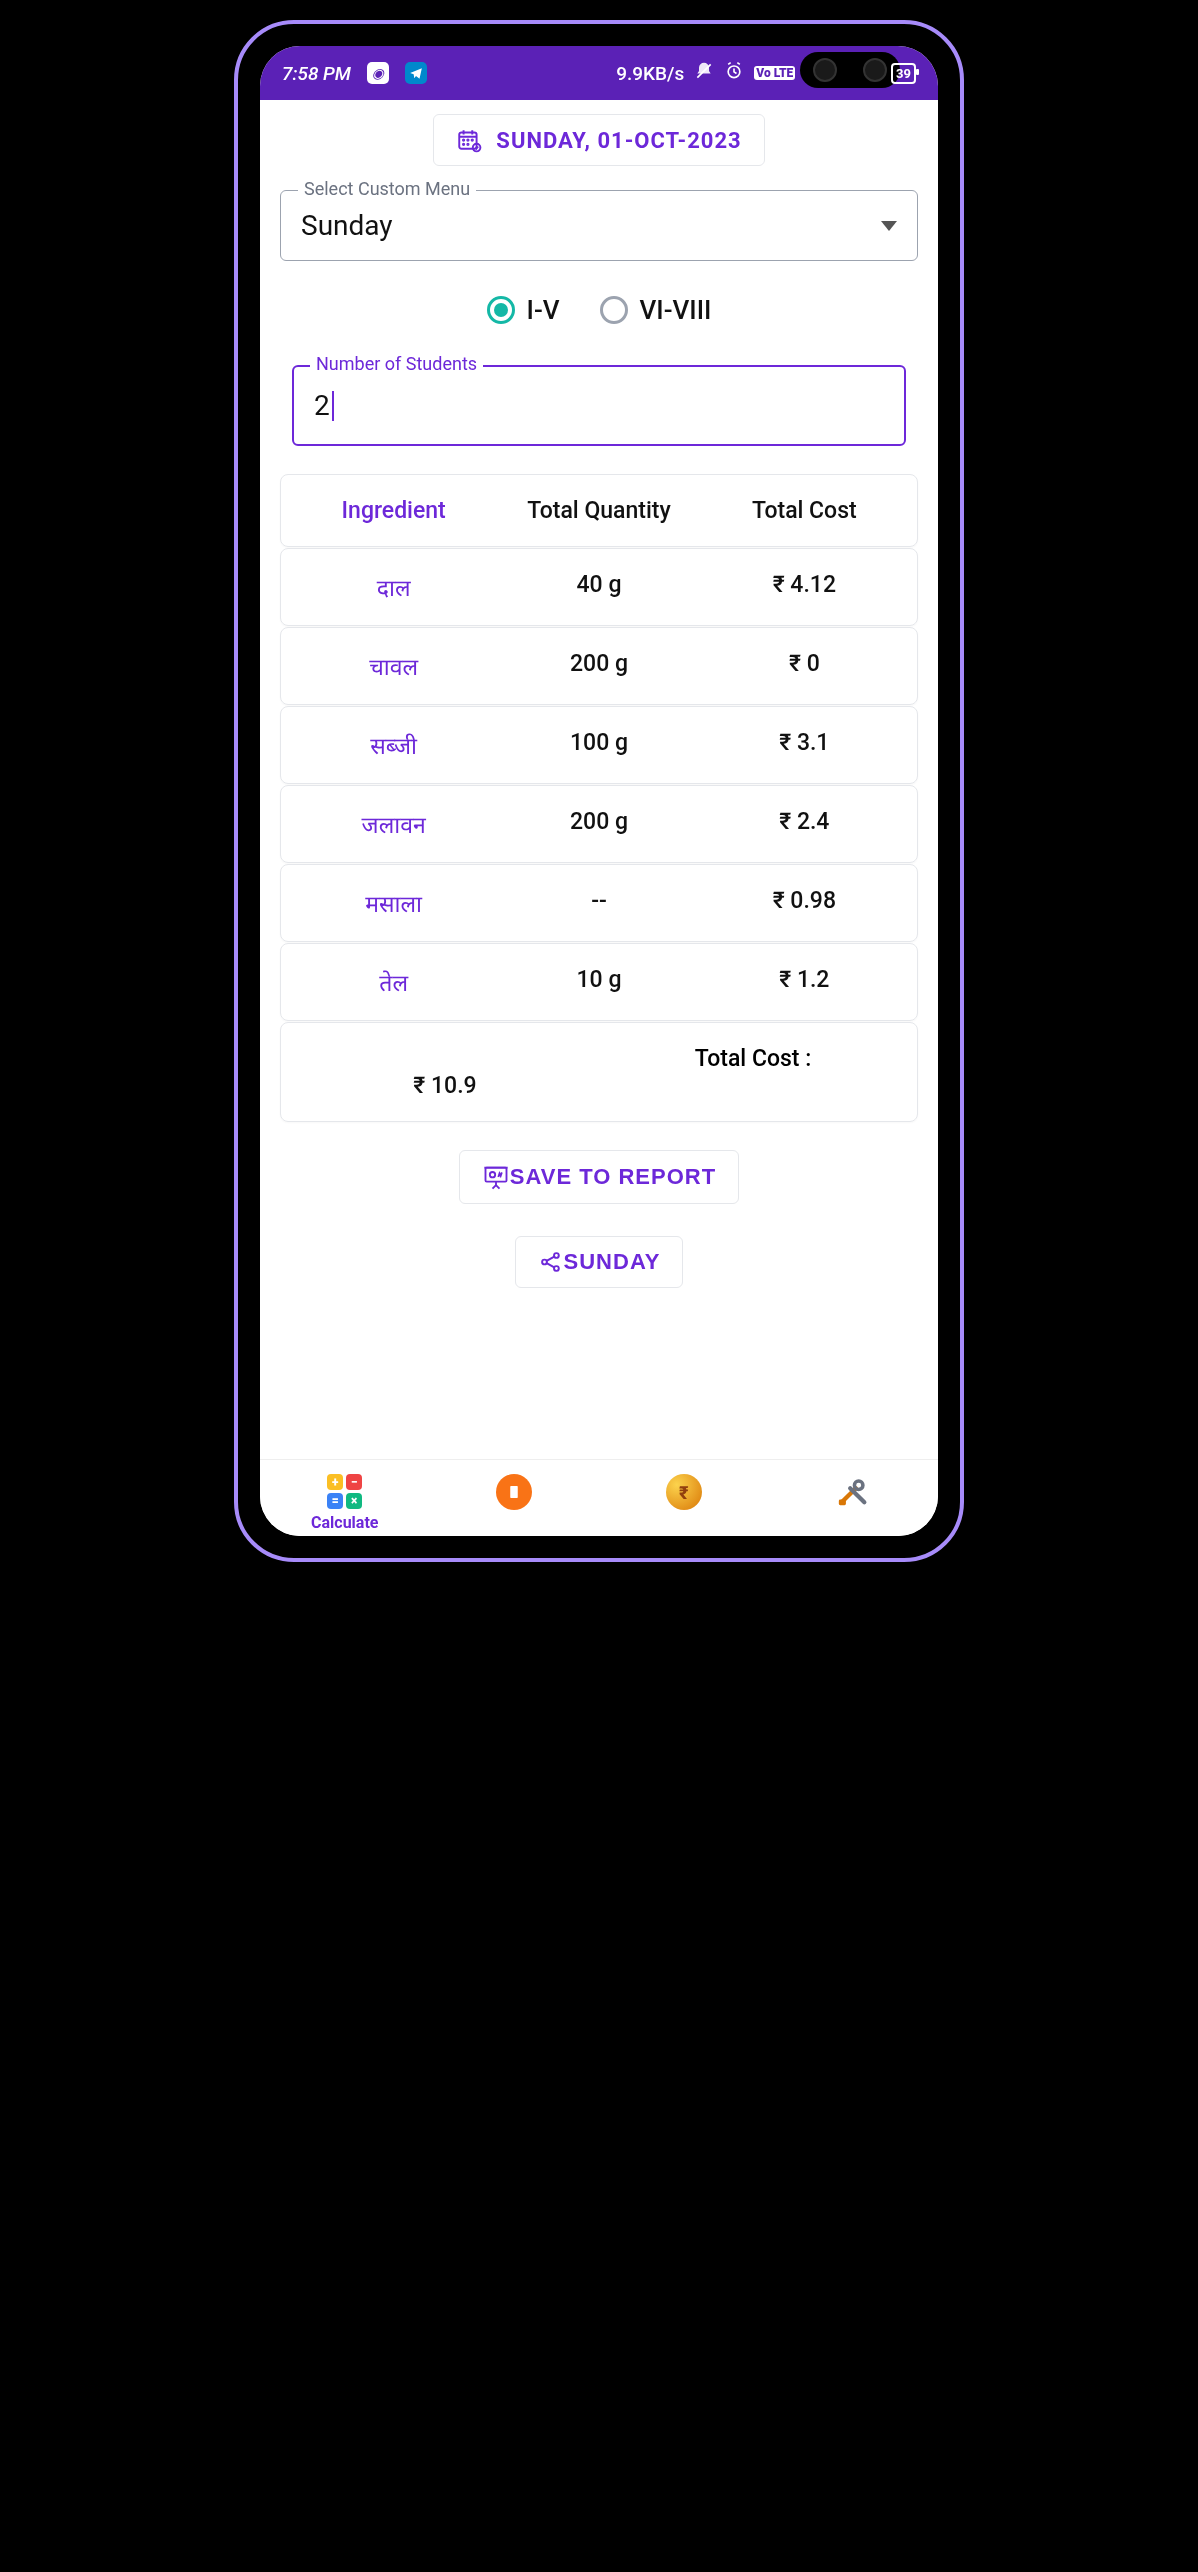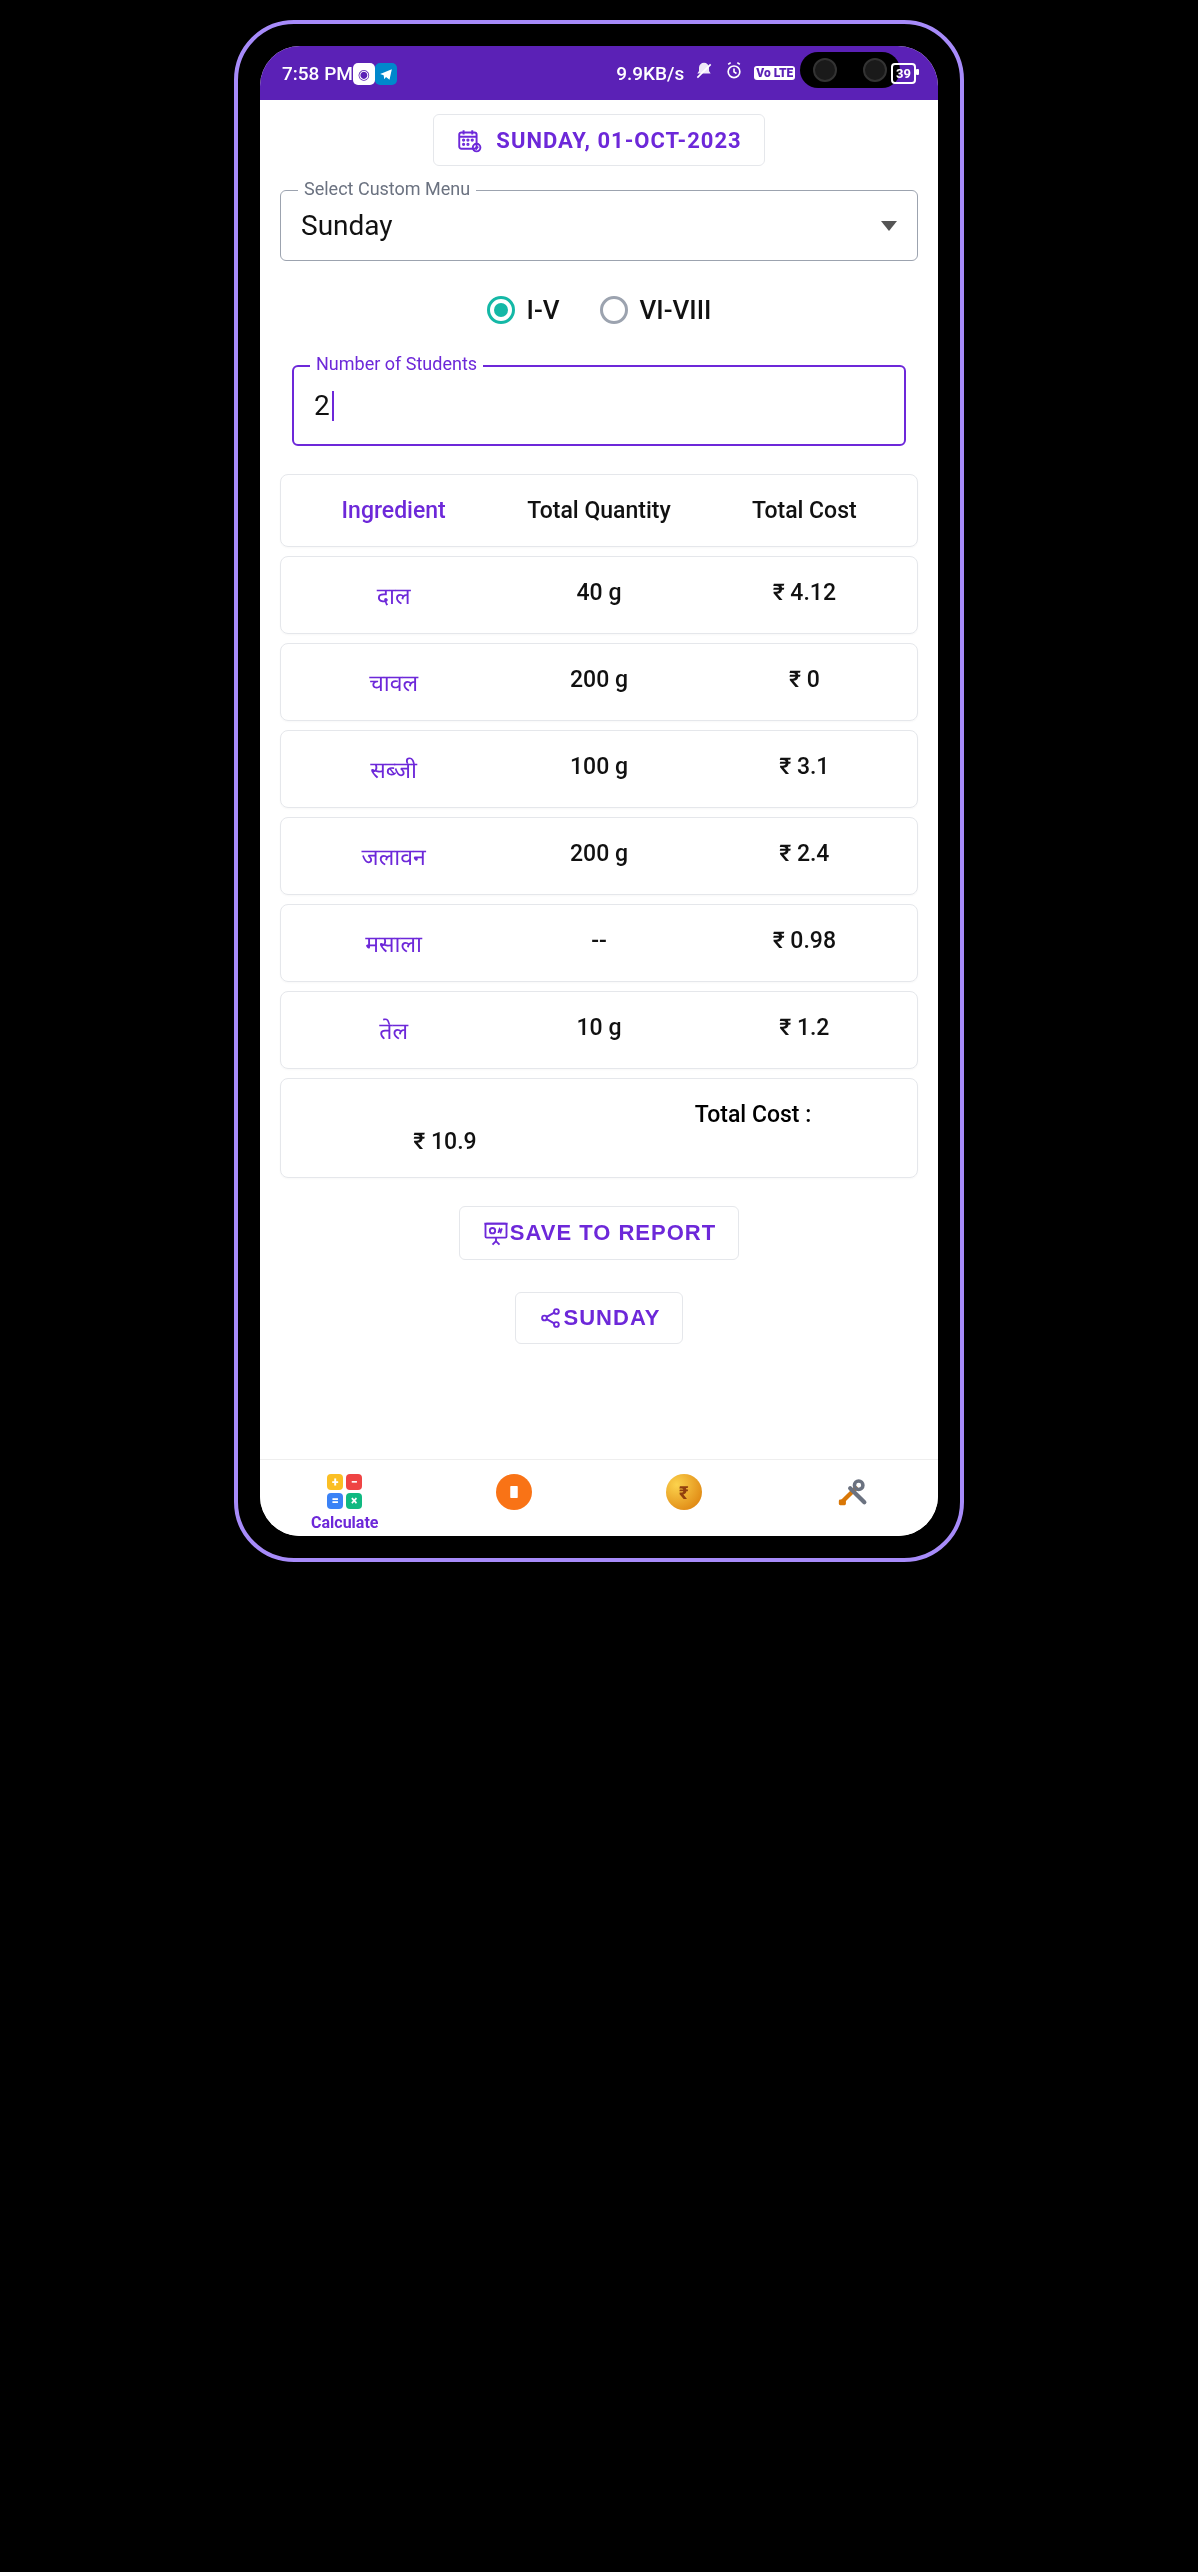--- a/index.html
+++ b/index.html
@@ -35,21 +35,21 @@
   background: #5b21b6;
   color: #fff;
   height: 54px;
   display: flex;
   align-items: center;
   padding: 0 22px;
   font-size: 19px;
   font-weight: 500;
   justify-content: space-between;
 }
-.status-left { display: flex; align-items: flex-end; gap: 0; }
+.status-left { display: flex; align-items: flex-start; gap: 16px; font-style: italic; }
 .status-right { display: flex; align-items: center; gap: 10px; }
 .status-icon-box { width: 22px; height: 22px; border-radius: 5px; display: inline-flex; align-items: center; justify-content: center; font-size: 14px; }
 .ic-blue { background: #0088cc; }
 .ic-white { background: #fff; color: #5b21b6; }
 .sig-bars { display: inline-flex; align-items: flex-end; gap: 2px; height: 16px; }
 .sig-bars span { background: #fff; width: 3px; }
 .sig-bars span:nth-child(1){height:4px}
 .sig-bars span:nth-child(2){height:8px}
 .sig-bars span:nth-child(3){height:12px}
 .sig-bars span:nth-child(4){height:16px}
@@ -122,21 +122,21 @@
   color: #111;
   display: flex;
   align-items: center;
 }
 .cursor-bar { width: 2px; height: 30px; background: #6d28d9; margin-left: 2px; }
 
 
 .card {
   border: 1px solid #e5e7eb;
   border-radius: 8px;
-  margin-top: 9px;
+  margin-top: 1px;
   padding: 22px 10px;
   display: grid;
   grid-template-columns: 1fr 1fr 1fr;
   text-align: center;
   font-size: 23px;
   font-weight: 500;
   box-shadow: 0 1px 2px rgba(0,0,0,0.03);
 }
 .card.head .hc1 { color: #6d28d9; }
 .card.head .hc2, .card.head .hc3 { color: #111; }

